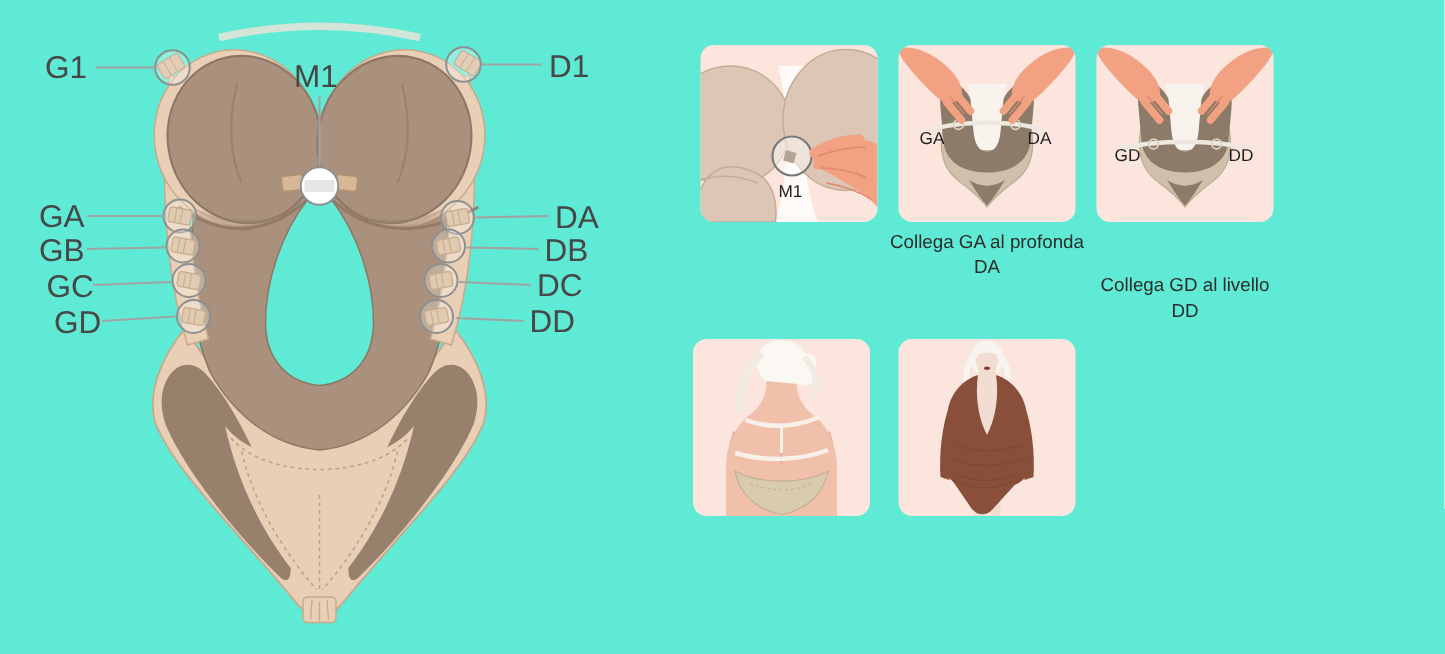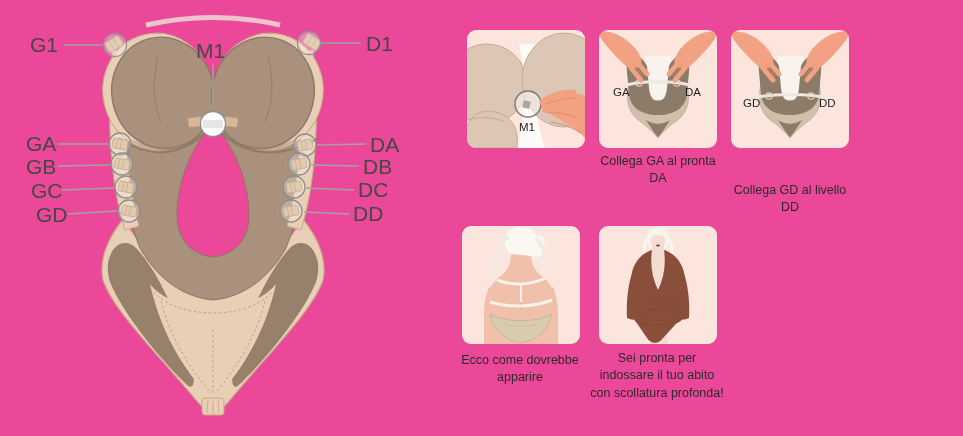--- a/index.html
+++ b/index.html
@@ -1,17 +1,17 @@
 <!DOCTYPE html>
 <html><head>
 <meta charset="utf-8">
 <style>
   html,body{margin:0;padding:0;background:#fff;}
   .stage{
-    position:relative;width:963px;height:436px;background:#ec4899;overflow:hidden;
+    position:relative;width:963px;height:436px;background:#5eead4;overflow:hidden;
     font-family:"Liberation Sans",sans-serif;
   }
   .diagram-wrap{position:absolute;left:0;top:0;width:440px;height:436px;}
   .step-card{
     position:absolute;width:118px;height:118px;background:#fbe5dc;border-radius:9px;overflow:hidden;
   }
   .step-card svg{display:block;width:118px;height:118px;}
   .card1{left:467px;top:30px;}
   .card2{left:599px;top:30px;}
   .card3{left:731px;top:30px;}
@@ -299,18 +299,16 @@
         <path d="M53,24 C43,27 35,36 33,47 L30,78 C29,88 33,94 40,97 C52,102 66,102 78,97 C85,94 89,88 88,78 L85,47
                  C83,36 75,27 65,24 C67,38 65,52 59,64 C53,52 51,38 53,24 Z" fill="#8a4f3b"></path>
         <path d="M34,44 C29,58 27,76 28,92 L34,94 C33,78 35,60 39,48 Z" fill="#8a4f3b"></path>
         <path d="M84,44 C89,58 91,76 90,92 L84,94 C85,78 83,60 79,48 Z" fill="#8a4f3b"></path>
         <path d="M36,94 C50,101 68,101 82,92 L62,114 C58,118 52,117 49,113 Z" fill="#8a4f3b" stroke="#7a4330" stroke-width="0.5"></path>
         <path d="M36,70 C50,76 68,76 84,70 M35,80 C50,86 68,86 85,79 M38,90 C52,96 66,96 80,89" stroke="#7a4330" stroke-width="0.8" fill="none" opacity="0.6"></path>
       </g>
     </svg>
   </div>
 
-  <div class="caption cap2">Collega GA al pronta DA</div>
+  <div class="caption cap2">Collega GA al profonda DA</div>
   <div class="caption cap3">Collega GD al livello DD</div>
-  <div class="caption cap4">Ecco come dovrebbe apparire</div>
-  <div class="caption cap5">Sei pronta per indossare il tuo abito con scollatura profonda!</div>
 
 </div>
 
 </body></html>

